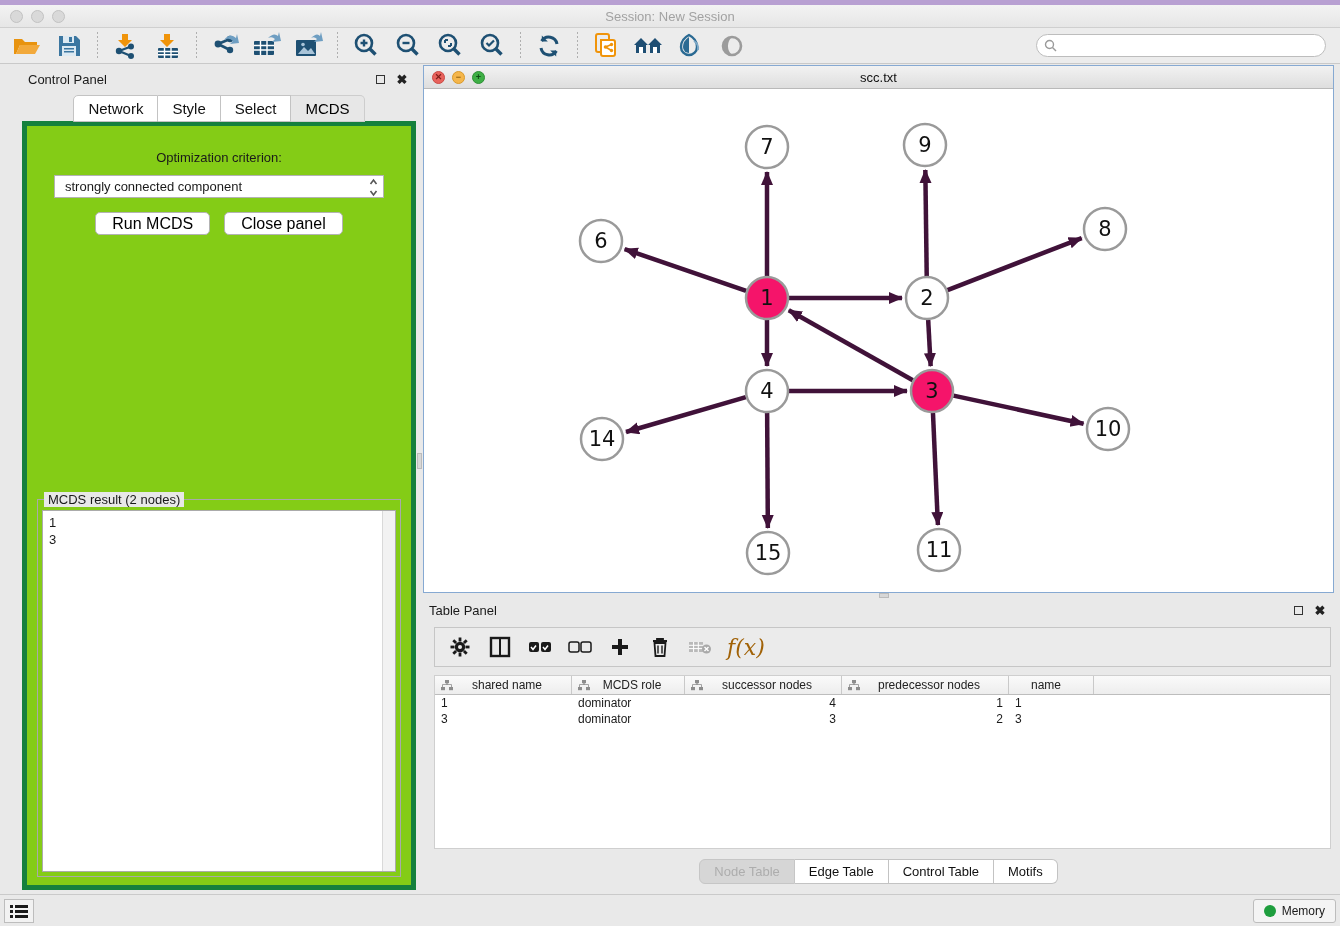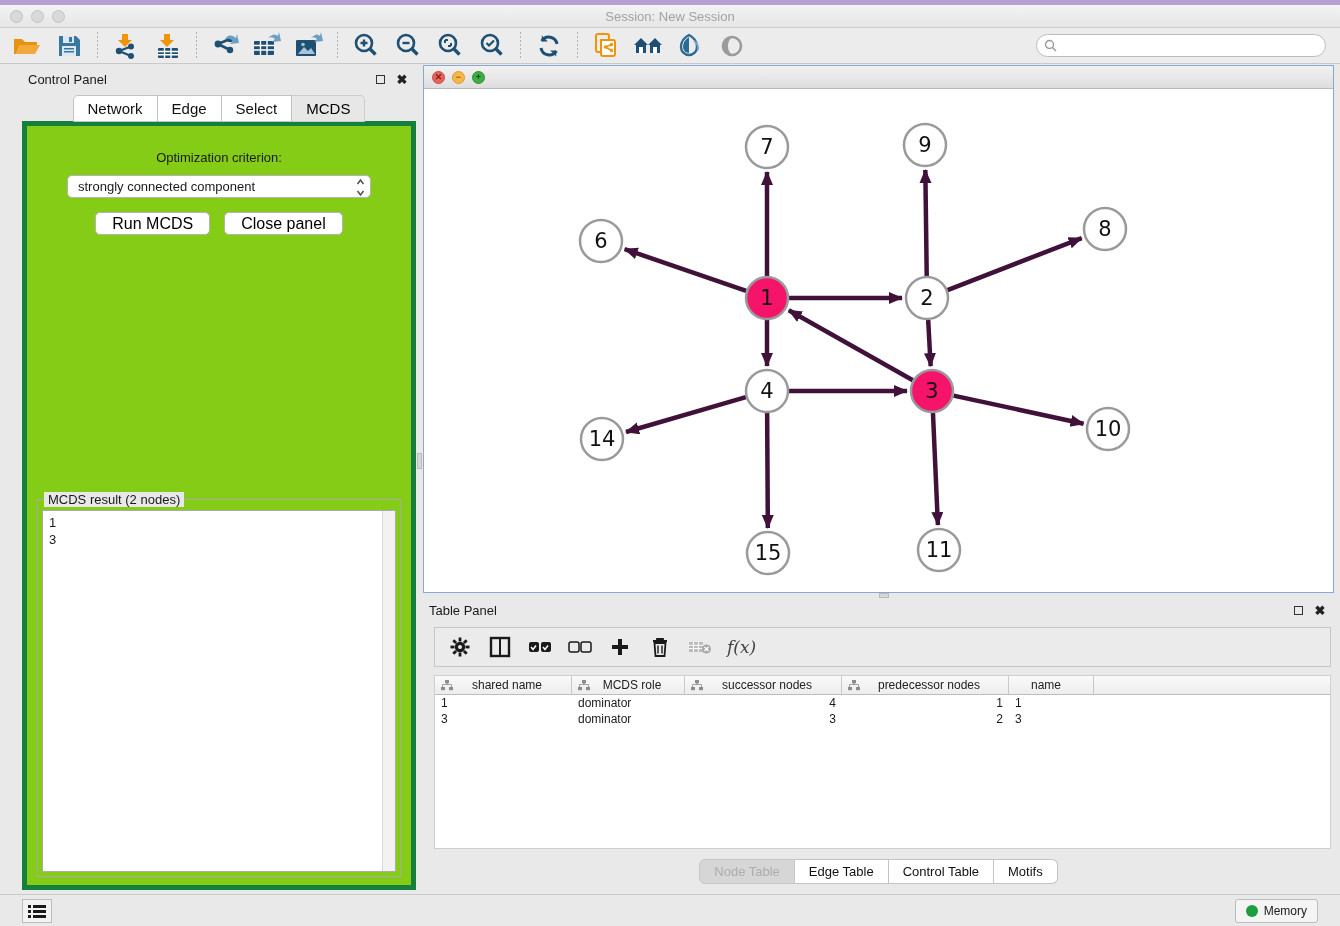--- a/index.html
+++ b/index.html
@@ -45,22 +45,22 @@
   .cp-tab { font-size:15px; padding:4px 14px; background:#FFF; border:1px solid #C3C3C3; border-left:none;
             color:#111; cursor:default; }
   .cp-tab:first-child { border-left:1px solid #C3C3C3; border-radius:5px 0 0 0; }
   .cp-tab.selected { background:#E7E7E7; color:#000000; border-radius:5px 5px 0 0; border-color:#CDCDCD;
                      position:relative; top:0px; }
   .cp-tab:last-child { border-radius:0 5px 0 0; }
 
   .cp-body { flex:1; border:5px solid #15803d; margin-top:-1px; background:#84cc16;
              display:flex; flex-direction:column; padding:10px 10px 8px 10px; }
   .opt-label { text-align:center; font-size:13px; margin:14px 0 10px; }
-  .dropdown { width:304px; height:23px; margin:0 auto; background:#FFF; border:1px solid #B3B3B3;
-              border-radius:5px; display:flex; align-items:center; font-size:13px; padding-left:10px;
+  .dropdown { width:330px; height:23px; margin:0 auto; background:#FFF; border:1px solid #B3B3B3;
+              border-radius:0; display:flex; align-items:center; font-size:13px; padding-left:10px;
               position:relative; }
   .dd-stepper { position:absolute; right:5px; top:2px; display:flex; flex-direction:column; gap:1px; }
   .btn-row { display:flex; justify-content:center; gap:14px; margin-top:14px; }
   .push-btn { background:#FFF; border:1px solid #B3B3B3; border-radius:5px; height:23px;
               font-size:16px; padding:0 16px; font-family:"Liberation Sans",sans-serif; }
   .result-group { margin-top:auto; border:1px solid #A9A9A9; position:relative; padding:10px 4px 4px 4px;
                   height:378px; }
   .result-legend { position:absolute; top:-8px; left:6px; background:#E8E8E8; padding:0 4px; font-size:13px; }
   .result-area { width:100%; height:100%; background:#FFF; border:1px solid #ABABAB; position:relative;
                  font-size:13px; padding:3px 6px; line-height:17px; overflow:hidden; }
@@ -83,21 +83,21 @@
 
   .h-splitter { height:5px; position:relative; }
   .h-splitter .grip { position:absolute; left:456px; top:0; width:10px; height:5px;
                       background:#D7D7D7; border:1px solid #BBB; }
 
   
   .table-panel { flex:1; display:flex; flex-direction:column; }
   .tp-toolbar { margin:5px 3px 0 11px; height:40px; background:#EBEBEB; border:1px solid #C6C6C6;
                 display:flex; align-items:center; gap:14px; padding:0 12px; }
   .tp-icon { width:26px; height:26px; display:flex; align-items:center; justify-content:center; }
-  .fx-label { font-family:"DejaVu Serif", serif; font-style:italic; font-size:17px; color:#404040; }
+  .fx-label { font-family:"DejaVu Serif", serif; font-style:italic; font-size:22px; color:#a16207; }
 
   .tbl-wrap { margin:8px 3px 0 11px; flex:1; background:#FFF; border:1px solid #CFCFCF;
               overflow:hidden; display:flex; flex-direction:column; }
   .tbl-header { display:flex; background:linear-gradient(#FAFAFA,#EDEDED); border-bottom:1px solid #BDBDBD;
                 height:19px; }
   .th-cell { display:flex; align-items:center; border-right:1px solid #C9C9C9; font-size:12px; color:#222;
              padding:0 4px; position:relative; }
   .th-cell .tree-ic { margin:0 4px 0 2px; }
   .th-cell .lbl { flex:1; text-align:center; padding-right:10px; }
   .tbl-row { display:flex; height:16px; font-size:12px; }
@@ -107,21 +107,21 @@
   .tbl-bottom { height:45px; display:flex; align-items:center; justify-content:center; }
   .bt-tabs { display:flex; }
   .bt-tab { font-size:13px; padding:4px 14px; background:#FFF; border:1px solid #C3C3C3; border-left:none;
             color:#111; }
   .bt-tab:first-child { border-left:1px solid #C3C3C3; border-radius:6px 0 0 6px; }
   .bt-tab:last-child { border-radius:0 6px 6px 0; }
   .bt-tab.selected { background:#D6D6D6; color:#ADADAD; border-color:#C6C6C6; }
 
   
   .statusbar { position:absolute; left:0; right:0; bottom:0; height:32px; background:#E9E9E9;
-               border-top:1px solid #CACACA; display:flex; align-items:center; padding:0 22px; }
+               border-top:1px solid #CACACA; display:flex; align-items:center; padding:0 4px; }
   .list-btn { width:30px; height:24px; background:#F2F2F2; border:1px solid #BDBDBD;
               display:flex; align-items:center; justify-content:center; }
   .memory-btn { margin-left:auto; height:24px; background:#F4F4F4; border:1px solid #BDBDBD; border-radius:3px;
                 display:flex; align-items:center; gap:6px; padding:0 10px; font-size:12px; }
   .mem-dot { width:12px; height:12px; border-radius:50%; background:#1E9E3E; }
 </style>
 </head>
 <body>
 
 <div class="app">
@@ -286,21 +286,21 @@
     <div class="control-panel">
       <div class="panel-header">
         <span class="title">Control Panel</span>
         <span class="ph-icon">
             <span class="float-sq"></span>
           </span>
         <span class="ph-icon close-x">✖</span>
       </div>
       <div class="cp-tabs" id="cp-tabs">
           <div class="cp-tab">Network</div>
-          <div class="cp-tab">Edge</div>
+          <div class="cp-tab">Style</div>
           <div class="cp-tab">Select</div>
           <div class="cp-tab selected">MCDS</div>
         </div>
       <div class="cp-body">
         <div class="opt-label">Optimization criterion:</div>
         <div class="dropdown">
           <span>strongly connected component</span>
           <span class="dd-stepper">
             <svg width="9" height="9" viewBox="0 0 9 9">
                 <path d="M1.5 6 L4.5 2 L7.5 6" fill="none" stroke="#555" stroke-width="1.6"></path>
@@ -326,20 +326,21 @@
     </div>
 
     <div class="v-splitter">
         <div class="grip"></div>
       </div>
 
     <div class="right-col">
 
       <div class="net-frame">
         <div class="net-titlebar">
+          <div class="net-title">scc.txt</div>
           <div class="net-lights">
             <div class="nl red">✕</div>
             <div class="nl yellow">−</div>
             <div class="nl green">+</div>
           </div>
         </div>
         <div class="net-canvas">
           <svg id="graph-svg" width="925" height="503" viewBox="0 0 925 503">
               <defs>
                 <marker id="arrow" markerUnits="userSpaceOnUse" markerWidth="16" markerHeight="14" refX="13" refY="6" orient="auto">

